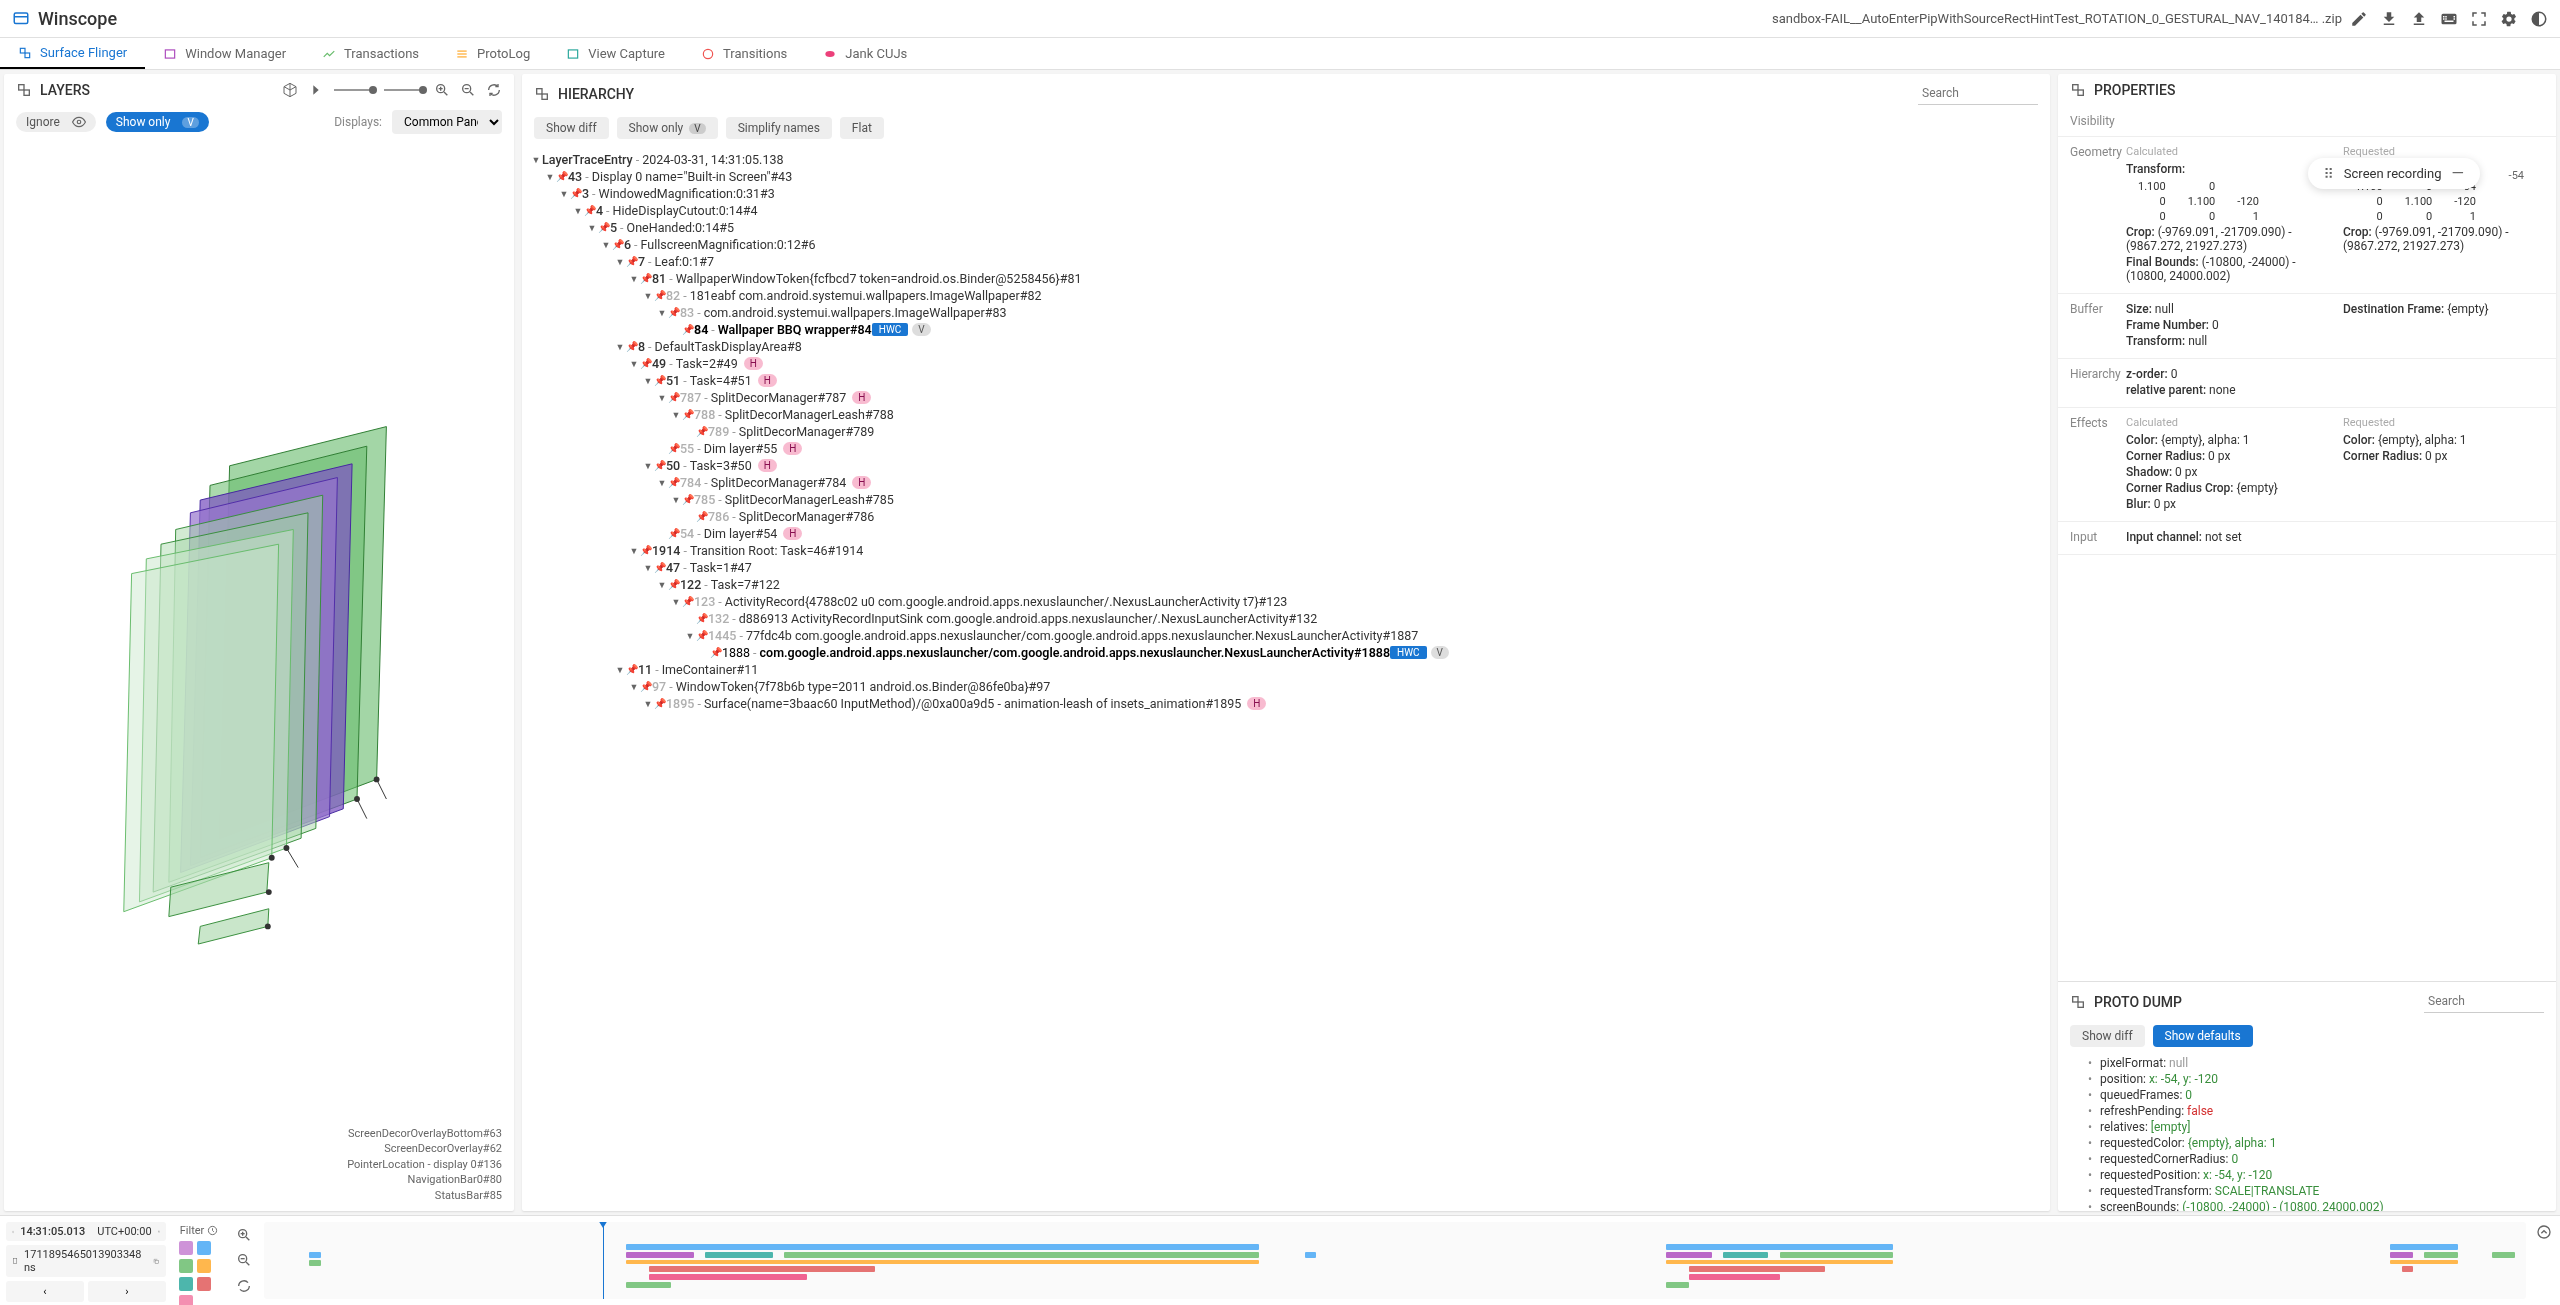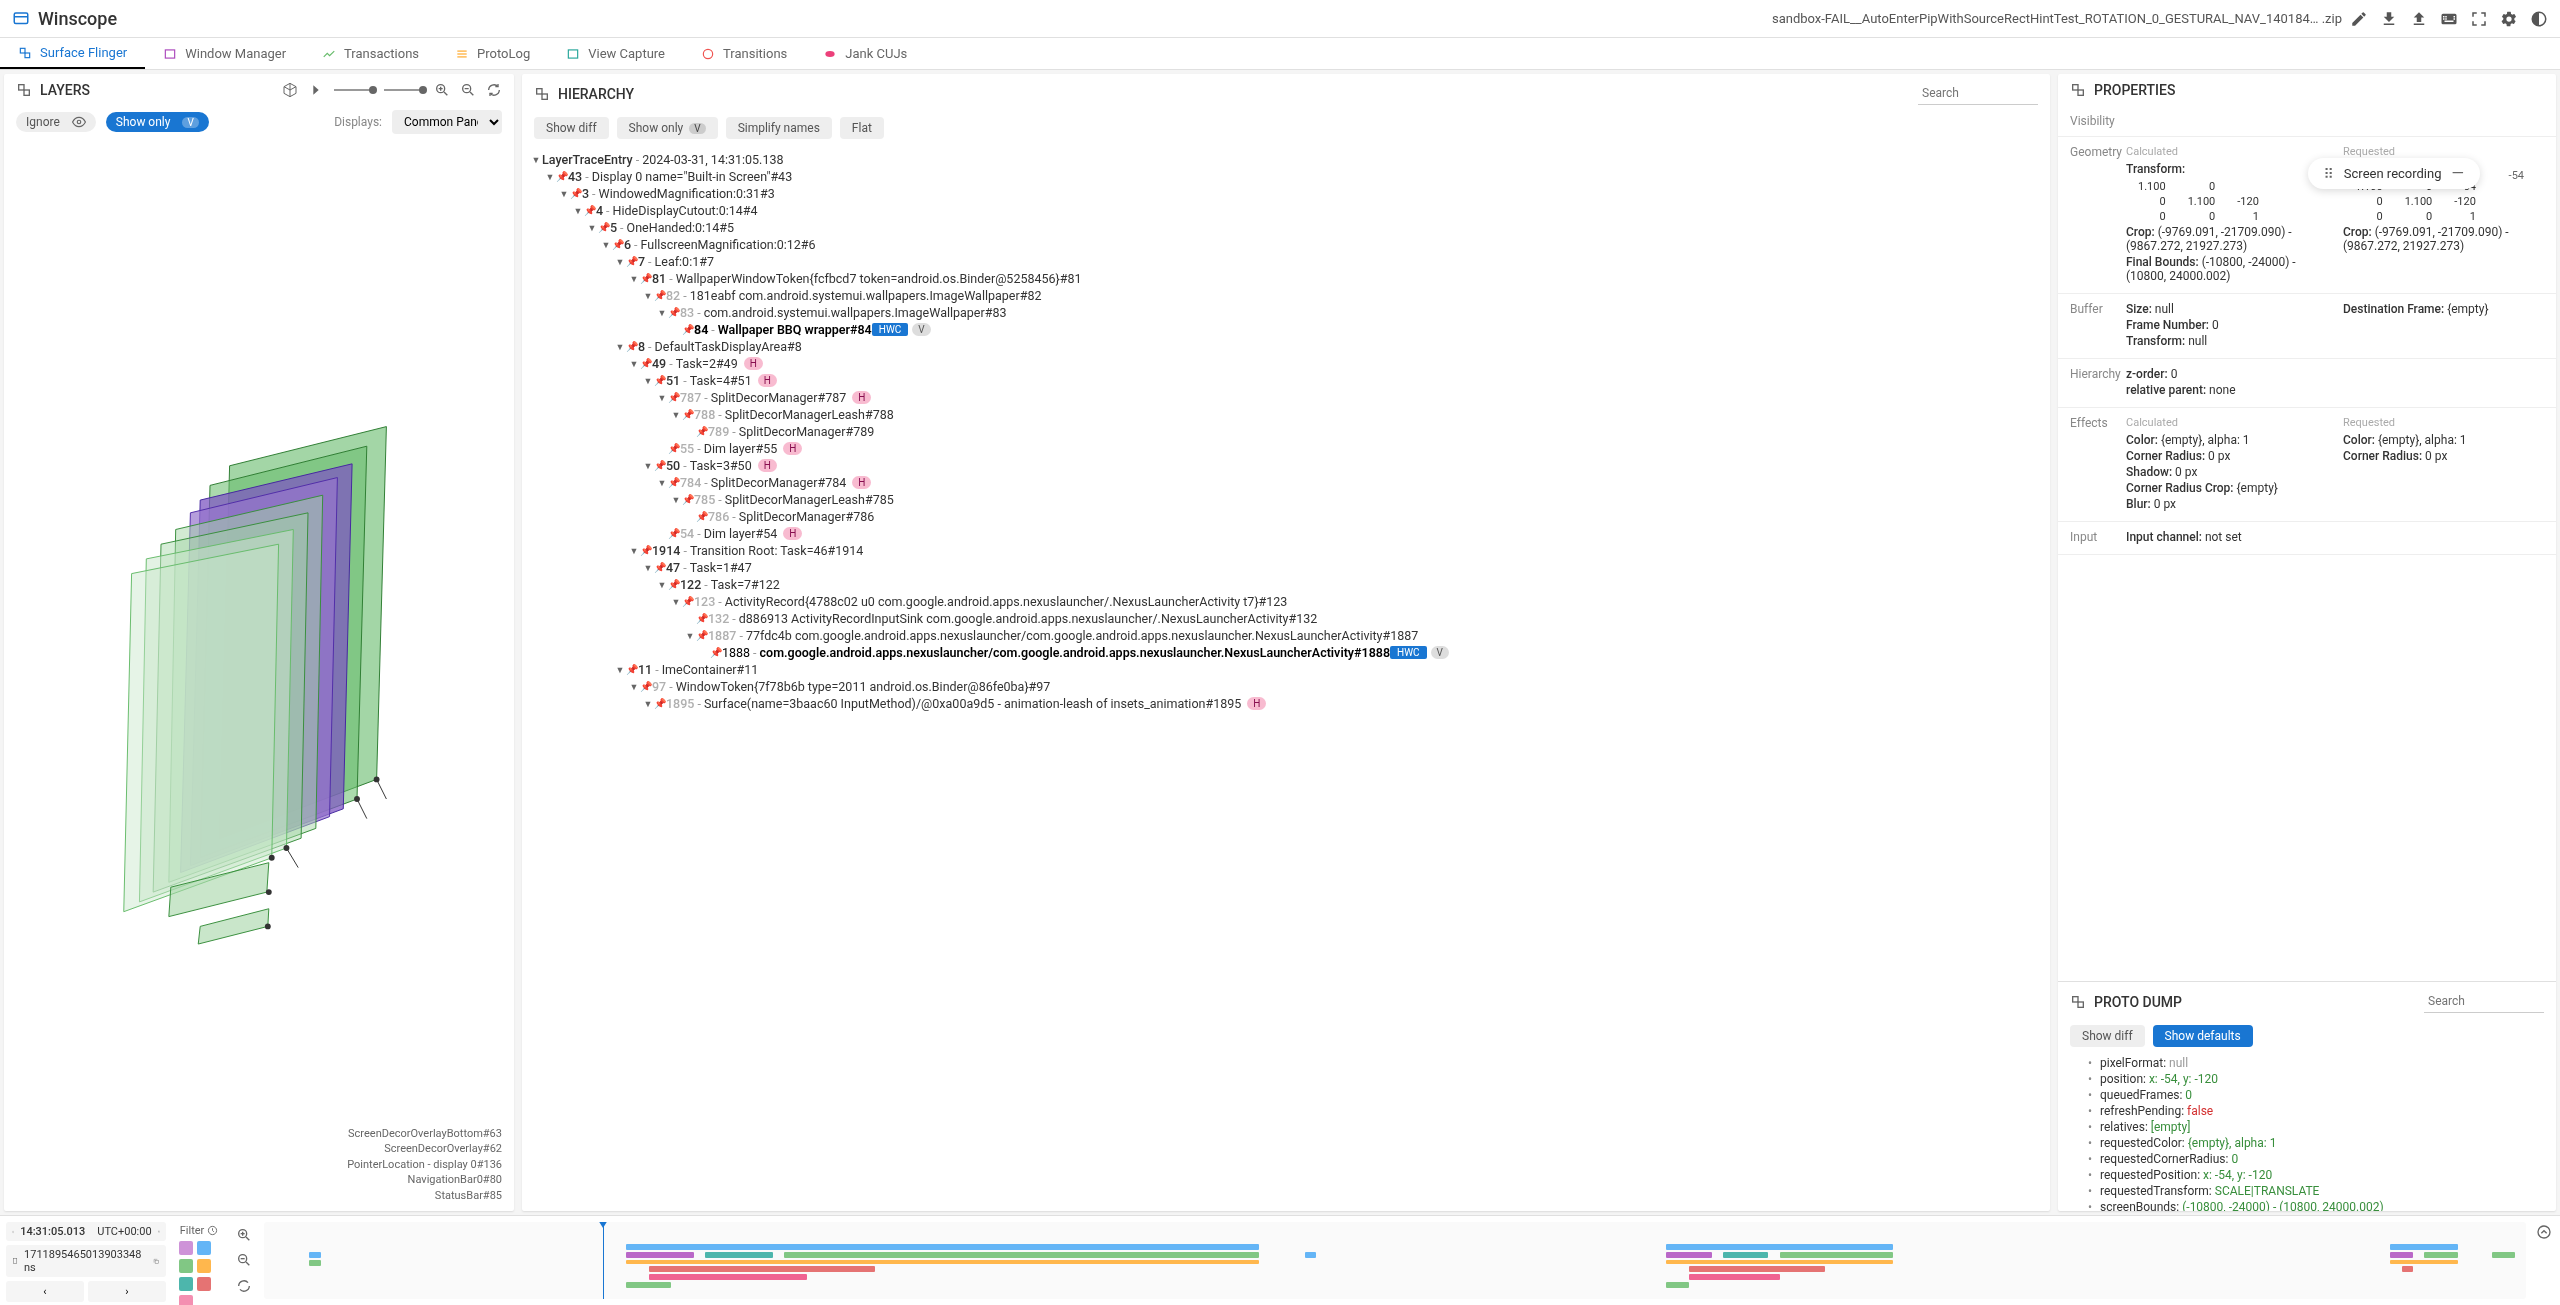--- a/index.html
+++ b/index.html
@@ -546,21 +546,21 @@
           <span class="tree-arrow"></span>
           <span class="tree-pin">📌</span>
           <span class="tree-id" style="">132</span>
           <span class="tree-sep">-</span>
           <span class="tree-name" style="">d886913 ActivityRecordInputSink com.google.android.apps.nexuslauncher/.NexusLauncherActivity#132</span>
         </div>
         <div class="tree-node tree-hidden-node">
           <span class="tree-indent" style="width:154px"></span>
           <span class="tree-arrow">▼</span>
           <span class="tree-pin">📌</span>
-          <span class="tree-id" style="">1887</span>
+          <span class="tree-id" style="">1445</span>
           <span class="tree-sep">-</span>
           <span class="tree-name" style="">77fdc4b com.google.android.apps.nexuslauncher/com.google.android.apps.nexuslauncher.NexusLauncherActivity#1887</span>
         </div>
         <div class="tree-node">
           <span class="tree-indent" style="width:168px"></span>
           <span class="tree-arrow"></span>
           <span class="tree-pin">📌</span>
           <span class="tree-id" style="font-weight:400;color:#000">1888</span>
           <span class="tree-sep">-</span>
           <span class="tree-name" style="font-weight:600;color:#000">com.google.android.apps.nexuslauncher/com.google.android.apps.nexuslauncher.NexusLauncherActivity#1888</span>

